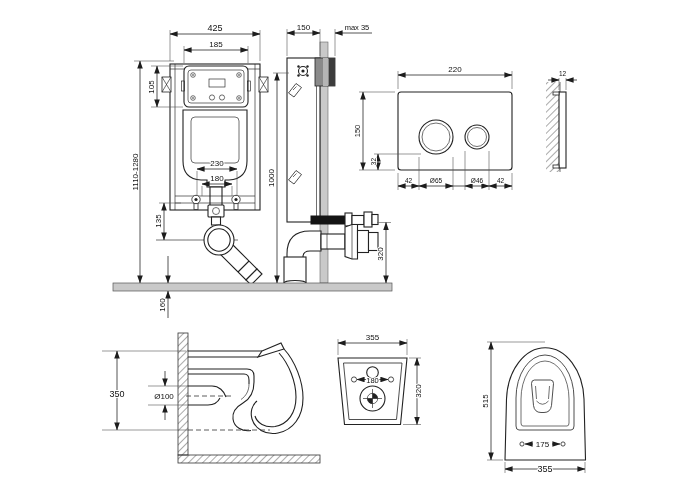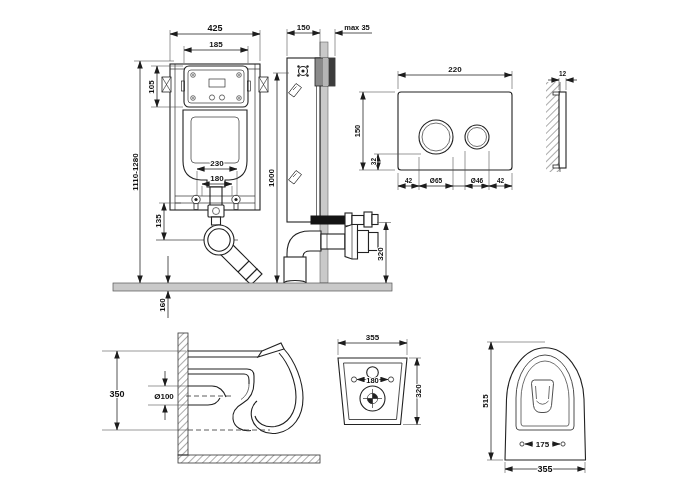--- a/index.html
+++ b/index.html
@@ -1,16 +1,16 @@
 <!DOCTYPE html>
 <html><head>
 <meta charset="utf-8">
 <style>
   html,body{margin:0;padding:0;background:#fff;}
-  #sheet{width:700px;height:500px;background:#fff;position:relative;overflow:hidden;font-weight:bold;}
+  #sheet{width:700px;height:500px;background:#fff;position:relative;overflow:hidden;}
   svg{display:block;}
   text{font-family:"Liberation Sans","DejaVu Sans",sans-serif;fill:#111;
        paint-order:stroke;stroke:#fff;stroke-width:2px;stroke-linejoin:round;}
   .d9{font-size:9px}.d8{font-size:8px}.d75{font-size:7.5px}.d65{font-size:6.5px}
   .ln{stroke:#222;stroke-width:1.1;fill:none}
   .lt{stroke:#222;stroke-width:0.65;fill:none}
   .fw{stroke:#222;stroke-width:1.1;fill:#fff}
   .fwt{stroke:#222;stroke-width:0.8;fill:#fff}
   .dm{stroke:#2a2a2a;stroke-width:0.8;fill:none}
   .dx{stroke:#555;stroke-width:0.6;fill:none}

